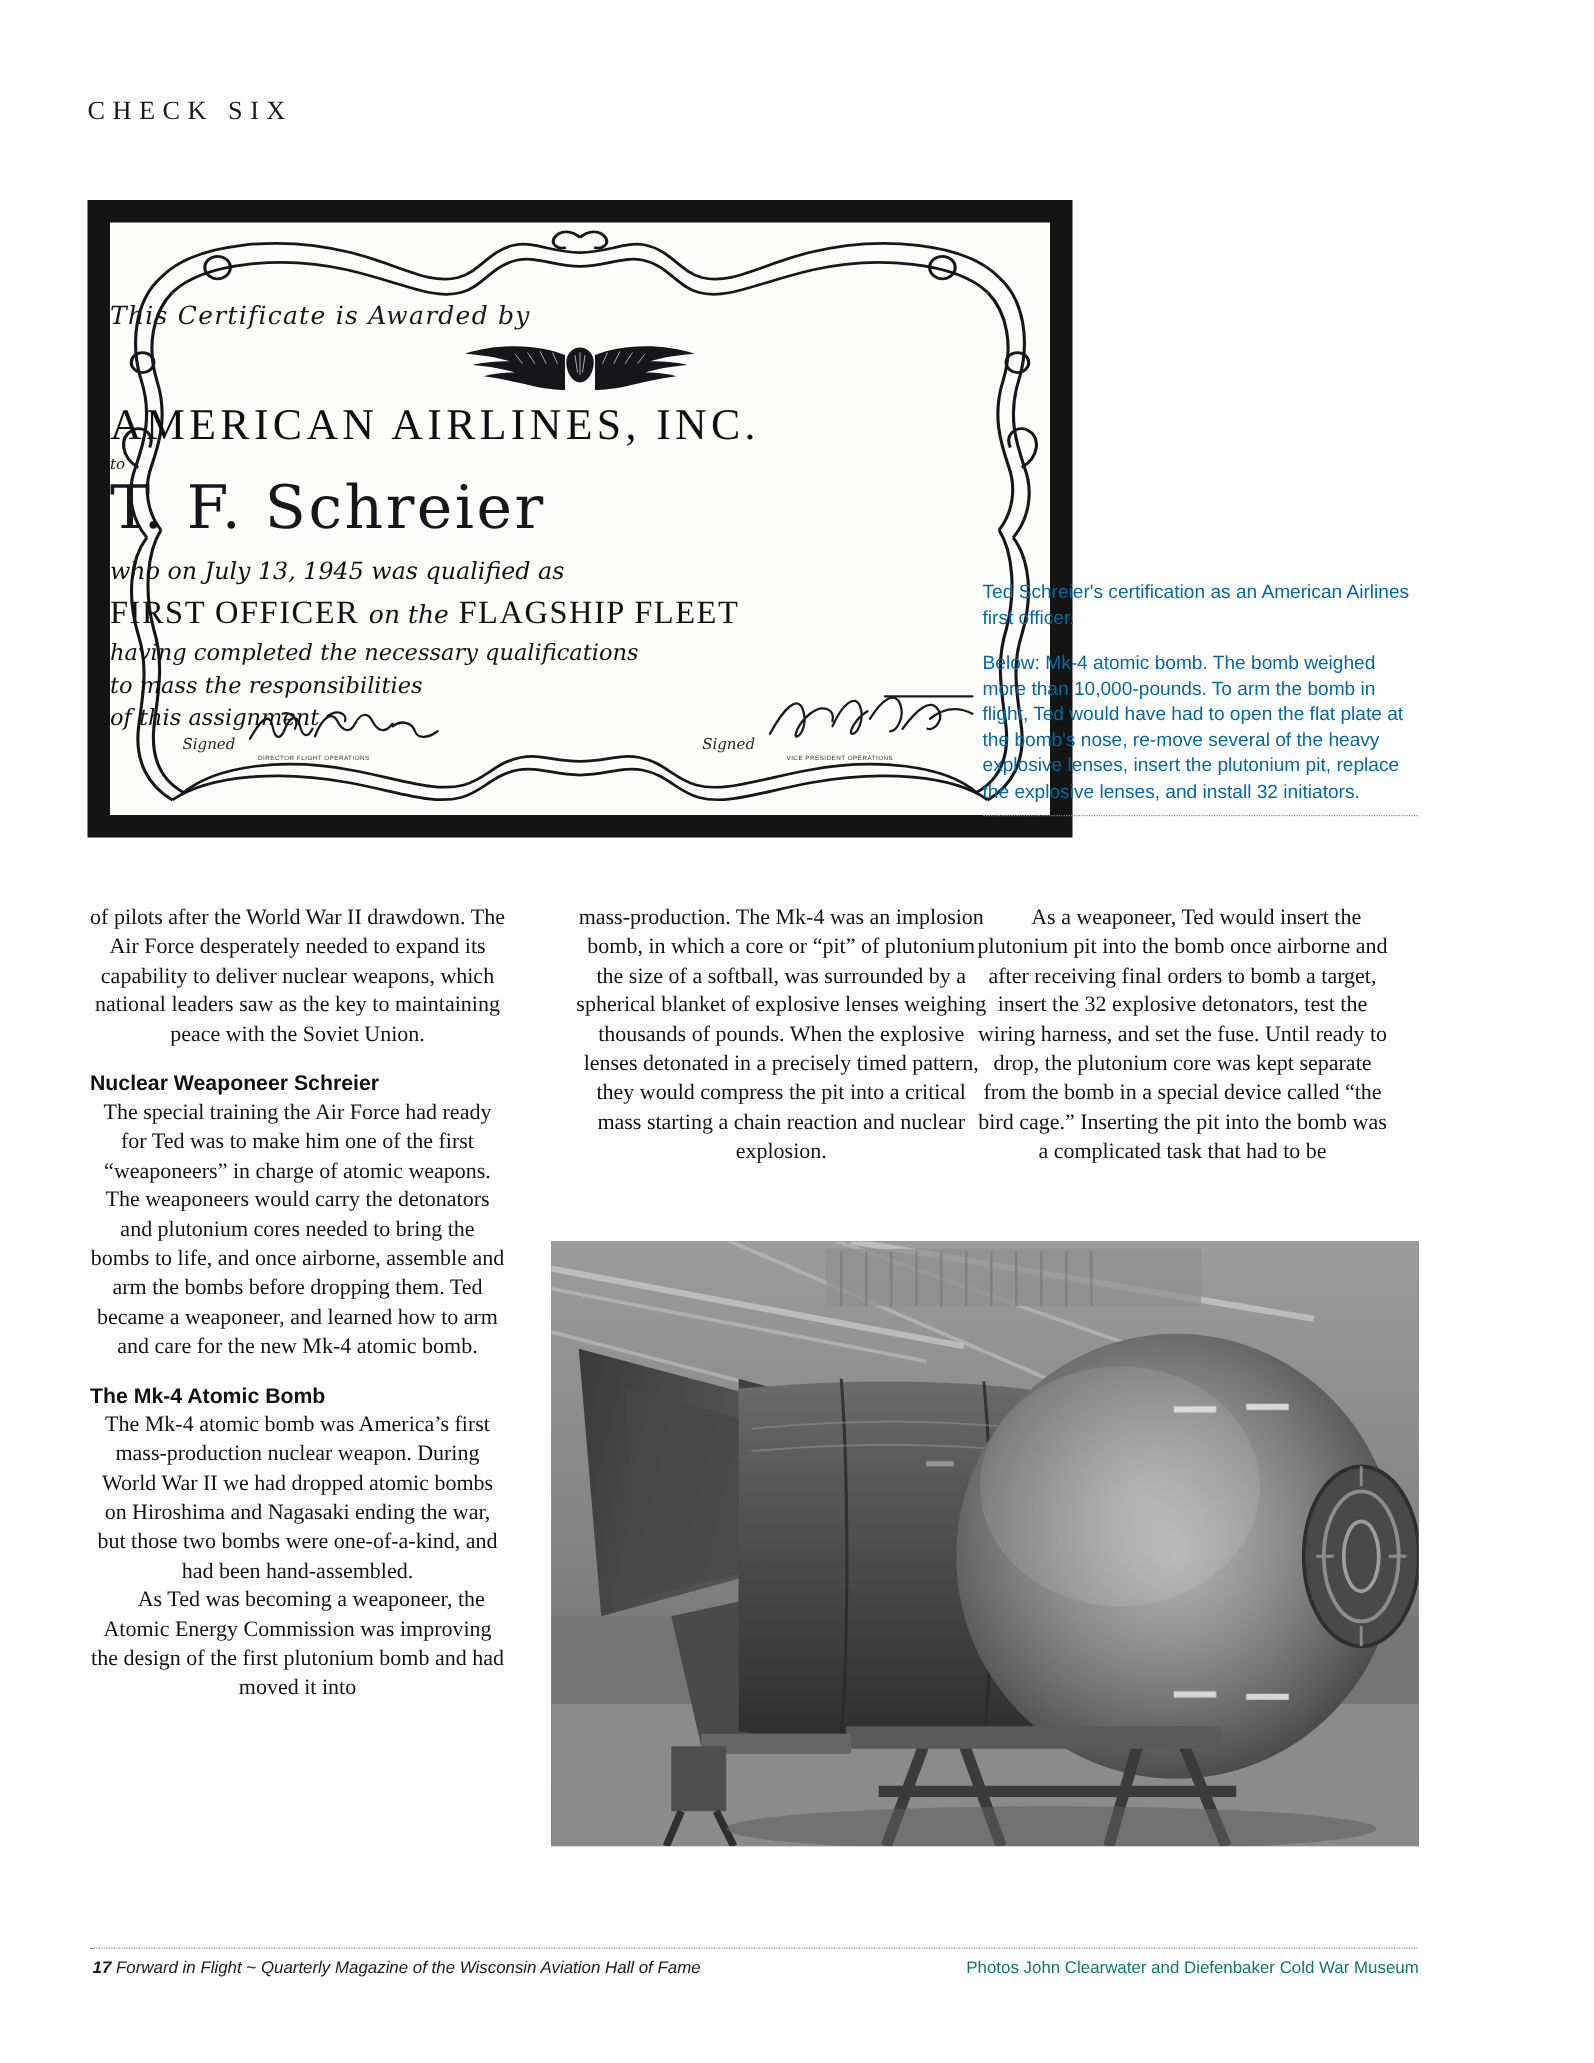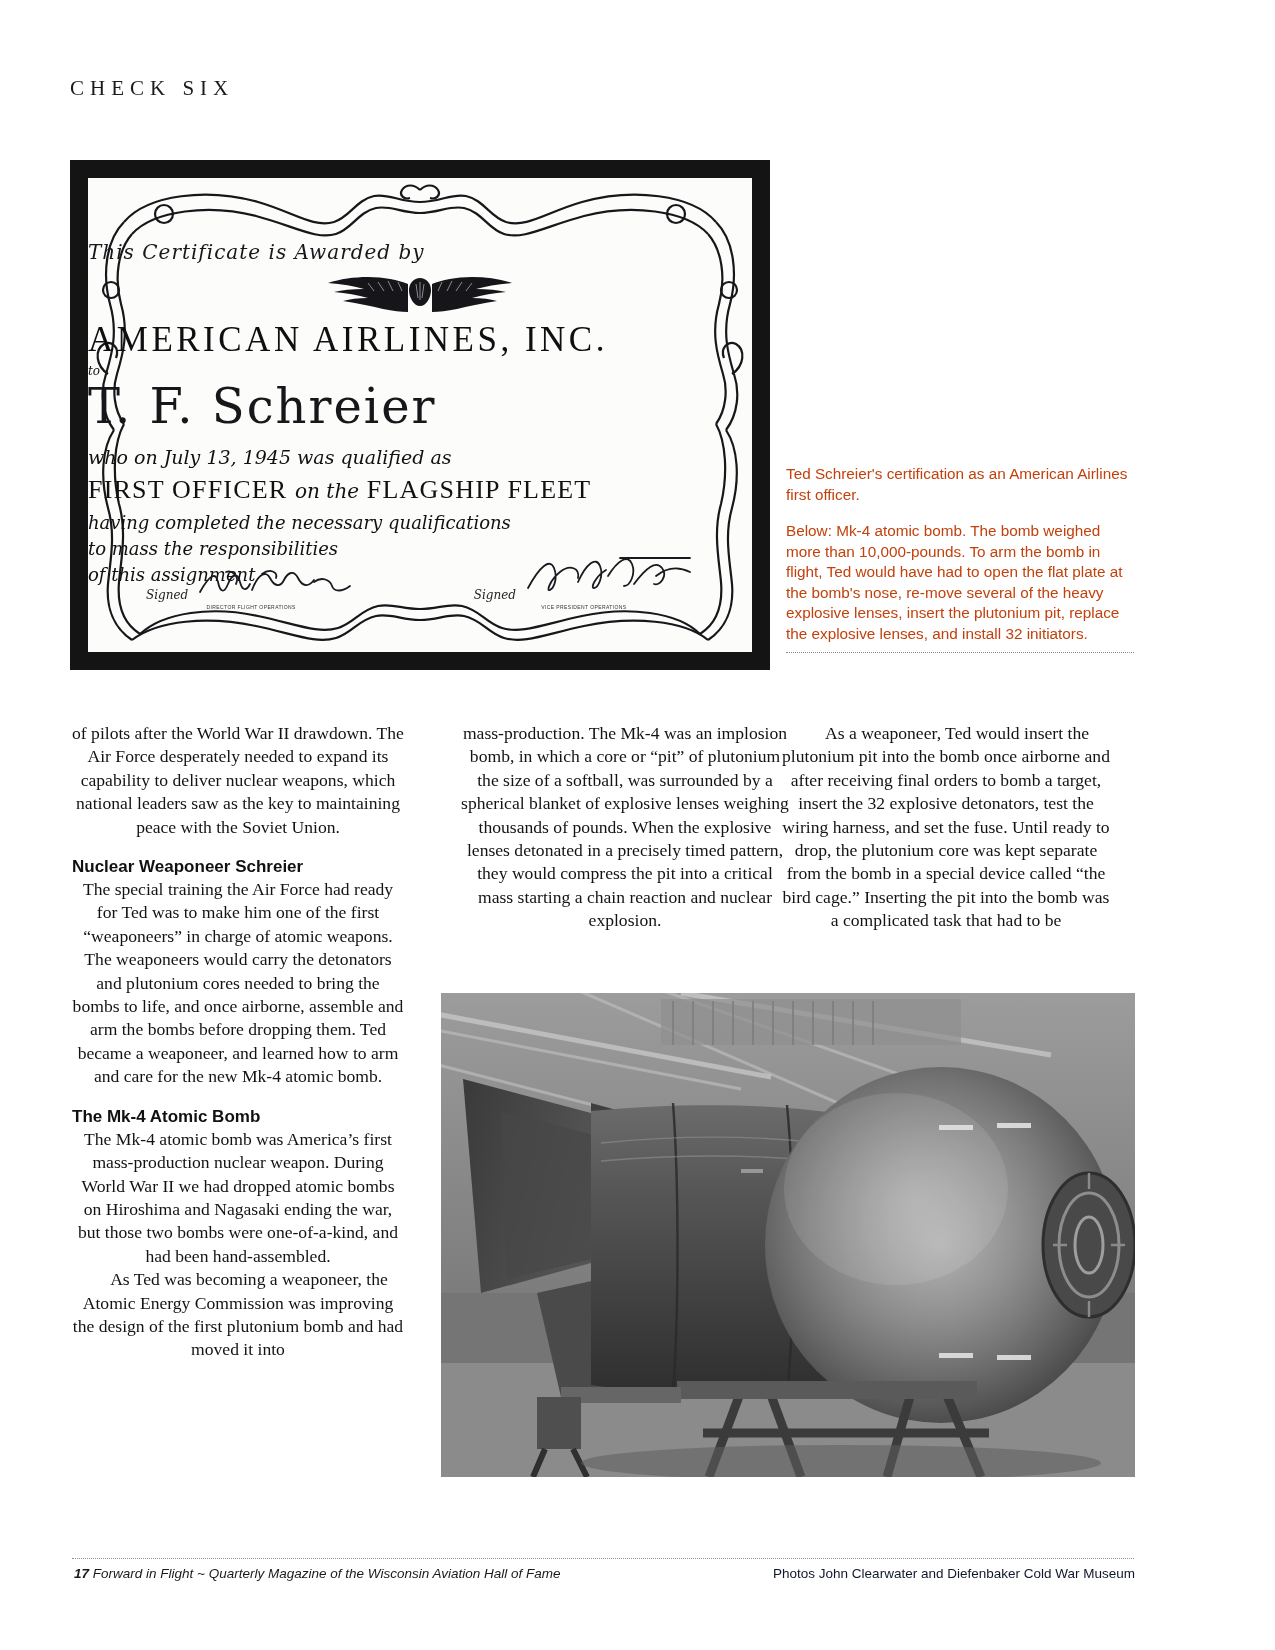--- a/index.html
+++ b/index.html
@@ -25,21 +25,21 @@
     font-size: 21px;
     letter-spacing: 6px;
     color: #1a1a1a;
   }
 
   
   .cert-frame {
     position: absolute;
     left: 70px;
     top: 160px;
-    width: 700px;
+    width: 788px;
     height: 510px;
     background: #141414;
     padding: 12px;
     box-sizing: border-box;
   }
   .cert-inner {
     position: absolute;
     left: 18px;
     top: 18px;
     right: 18px;
@@ -144,21 +144,21 @@
 
   
   .caption-box {
     position: absolute;
     left: 786px;
     top: 464px;
     width: 348px;
     font-family: "Liberation Sans", sans-serif;
     font-size: 15.3px;
     line-height: 20.5px;
-    color: #c2410c;
+    color: #0369a1;
     border-bottom: 1px dotted #8a8a8a;
     padding-bottom: 8px;
   }
   .caption-box p { margin: 0 0 16px 0; }
   .caption-box p:last-child { margin-bottom: 0; }
 
   
   .col {
     position: absolute;
     font-family: "Liberation Serif", serif;
@@ -210,21 +210,21 @@
     font-style: italic;
     color: #1a1a1a;
   }
   .footer-left .pageno { font-weight: bold; font-style: italic; }
   .footer-right {
     position: absolute;
     right: 140px;
     top: 1566px;
     font-family: "Liberation Sans", sans-serif;
     font-size: 13.5px;
-    color: #0f172a;
+    color: #0f766e;
   }
 </style>
 </head>
 <body>
 
 <div class="running-head">CHECK SIX</div>
 
 <div class="cert-frame">
   <div class="cert-inner">
 

